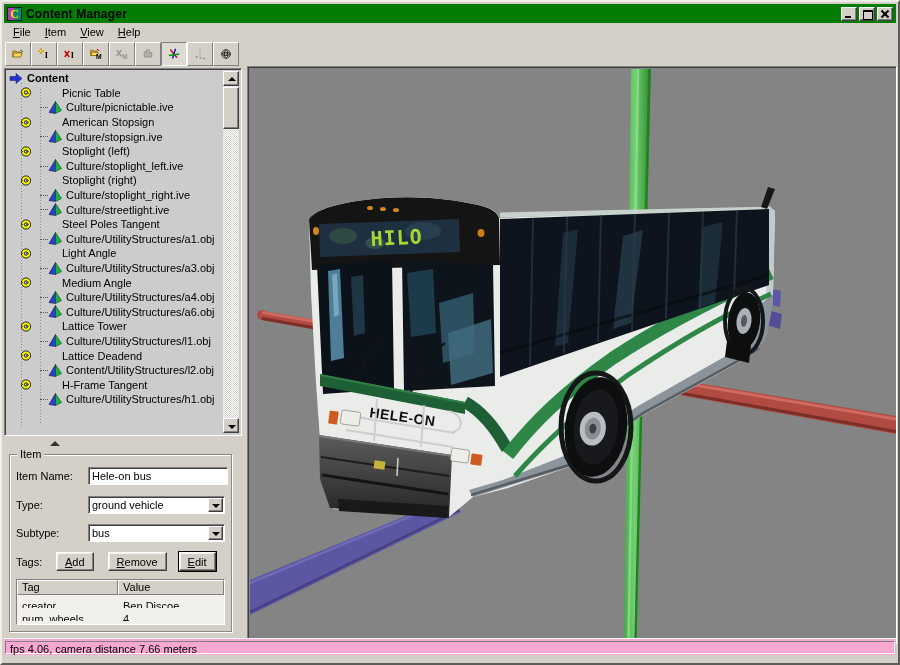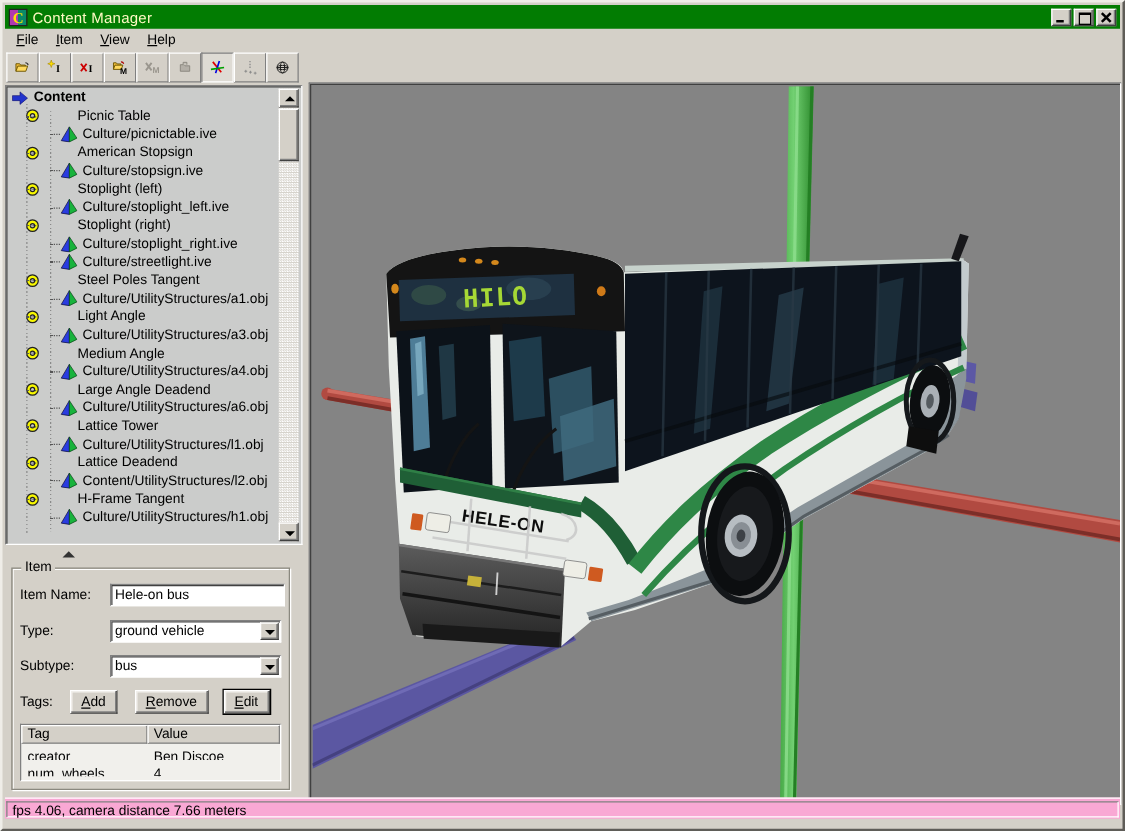--- a/index.html
+++ b/index.html
@@ -8,21 +8,21 @@
 
   .app{position:relative;width:900px;height:665px;background:#d4d0c8;
        border:2px solid;border-color:#efede8 #5f5d58 #5f5d58 #efede8;overflow:hidden;}
 
   
   .titlebar{position:absolute;left:2px;top:2px;right:2px;height:19px;background:#027c02;
             display:flex;align-items:center;padding:0 3px;}
   .app-icon{width:15px;height:14px;position:relative;margin-right:4px;background:linear-gradient(90deg,#b03ab0 0 50%,#0a8a6a 50% 100%);
             border:1px solid #222;display:flex;align-items:center;justify-content:center;}
   .app-icon span{color:#ffe600;font-weight:bold;font-size:12px;line-height:10px;font-family:"Liberation Serif",serif;}
-  .title-text{color:#fef9c3;font-weight:normal;font-size:12px;flex:1;letter-spacing:.2px;}
+  .title-text{color:#000000;font-weight:bold;font-size:12px;flex:1;letter-spacing:.2px;}
   .win-btn{width:16px;height:14px;background:#d4d0c8;border:1px solid;border-color:#fff #404040 #404040 #fff;
            box-shadow:inset -1px -1px 0 #808080;margin-left:2px;position:relative;cursor:pointer;}
   .win-btn.minb::after{content:"";position:absolute;left:3px;bottom:2px;width:6px;height:2px;background:#000;}
   .win-btn.maxb::after{content:"";position:absolute;left:3px;top:2px;width:8px;height:7px;border:1px solid #000;border-top-width:2px;}
   .win-btn.closeb::before,.win-btn.closeb::after{content:"";position:absolute;left:2px;top:5px;width:10px;height:2px;background:#000;}
   .win-btn.closeb::before{transform:rotate(45deg);}
   .win-btn.closeb::after{transform:rotate(-45deg);}
 
   
   .menubar{position:absolute;left:2px;top:22px;right:2px;height:16px;display:flex;align-items:center;padding-left:2px;}
@@ -418,31 +418,20 @@
           <span class="tree-ico">
 
             <svg class="g-pyr" viewBox="0 0 14 13">
               <polygon points="7.5,0.5 1,11.5 7.5,12.5" fill="#2a3ce0" stroke="#101040" stroke-width="0.6"></polygon>
               <polygon points="7.5,0.5 7.5,12.5 13.5,9.5" fill="#18b33c" stroke="#0a4a18" stroke-width="0.6"></polygon>
             </svg>
           </span>
           <span class="tree-label">Culture/UtilityStructures/a4.obj</span>
         </div>
 
-        <div class="tree-row" data-icon="donut-icon" data-level="1">
-          <span class="tree-ico">
-
-            <svg class="g-donut" viewBox="0 0 14 13">
-              <circle cx="7" cy="6.5" r="4.6" fill="#f8f800" stroke="#222" stroke-width="1"></circle>
-              <circle cx="7" cy="6.5" r="1.7" fill="#cbcccb" stroke="#222" stroke-width="1"></circle>
-            </svg>
-
-          </span>
-          <span class="tree-label">Large Angle Deadend</span>
-        </div>
 
         <div class="tree-row" data-icon="pyramid-icon" data-level="2">
           <span class="tree-ico">
 
             <svg class="g-pyr" viewBox="0 0 14 13">
               <polygon points="7.5,0.5 1,11.5 7.5,12.5" fill="#2a3ce0" stroke="#101040" stroke-width="0.6"></polygon>
               <polygon points="7.5,0.5 7.5,12.5 13.5,9.5" fill="#18b33c" stroke="#0a4a18" stroke-width="0.6"></polygon>
             </svg>
           </span>
           <span class="tree-label">Culture/UtilityStructures/a6.obj</span>

